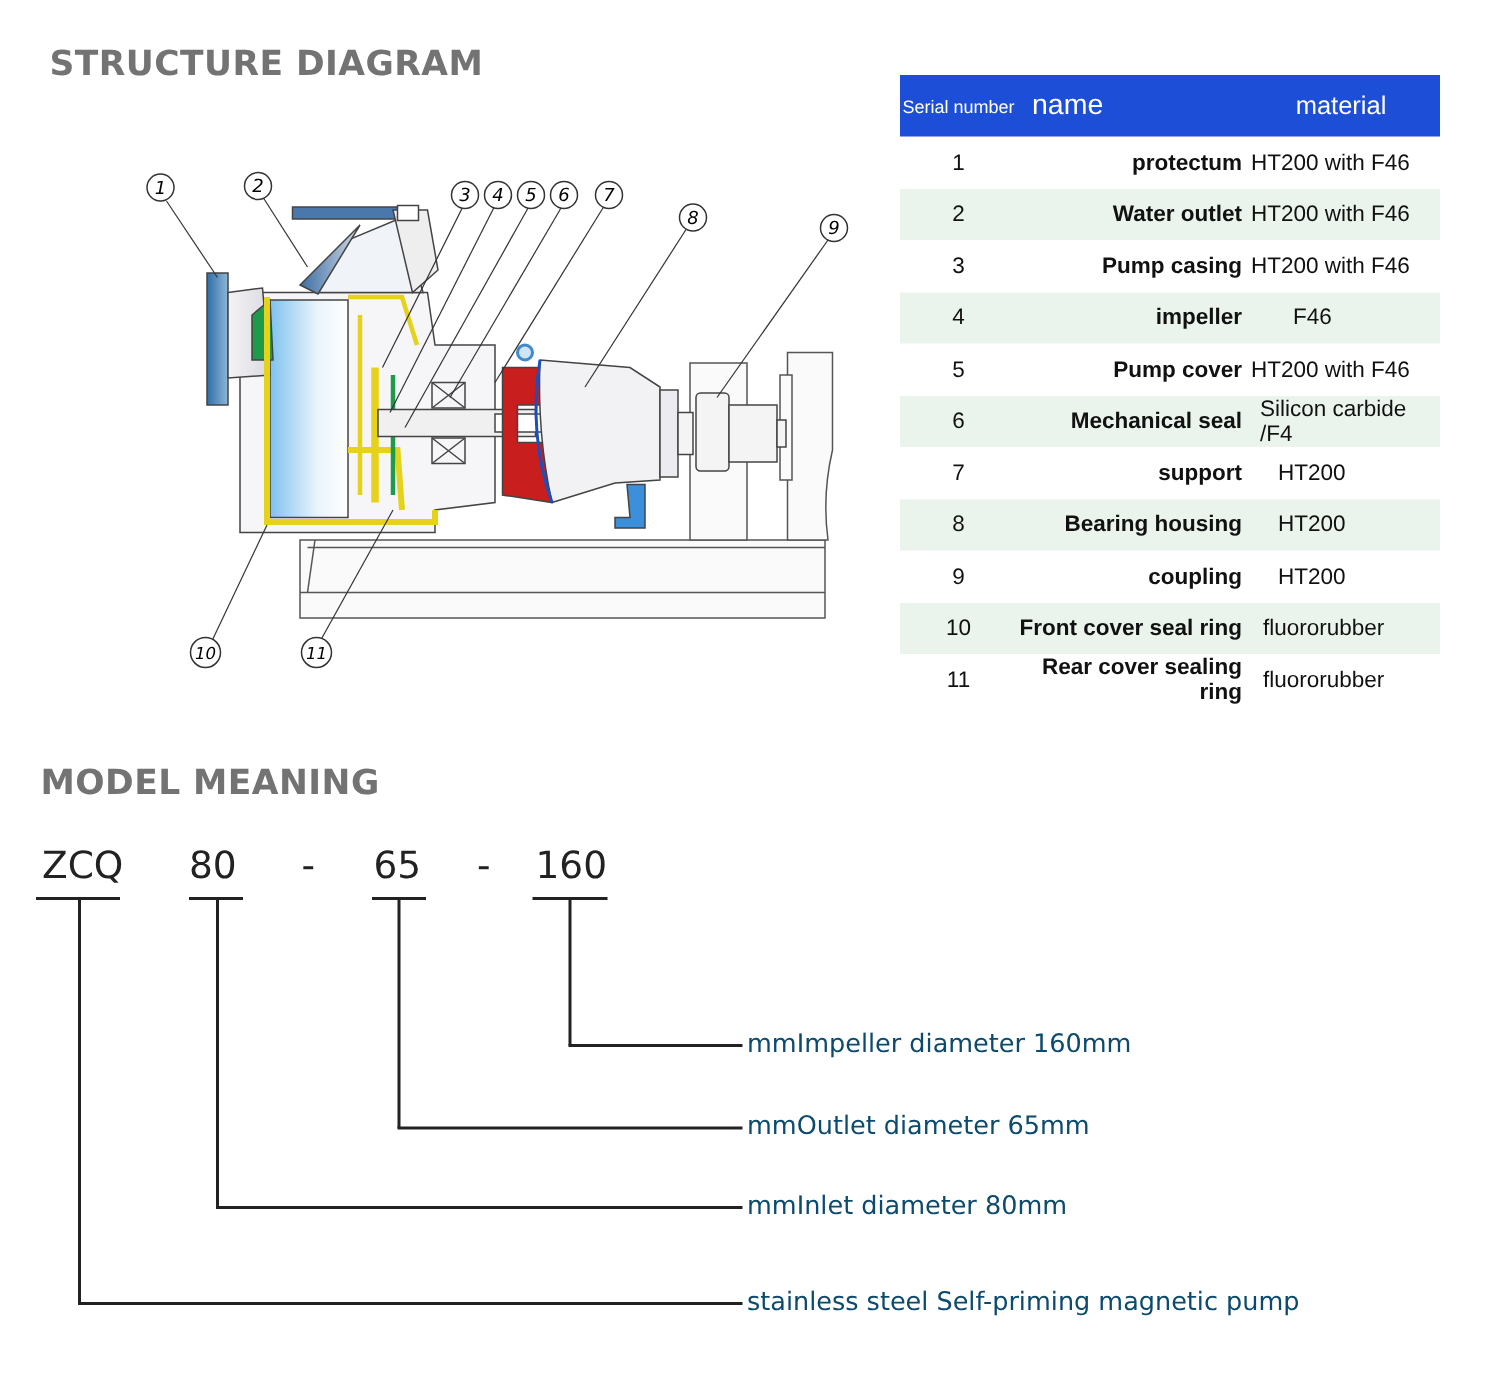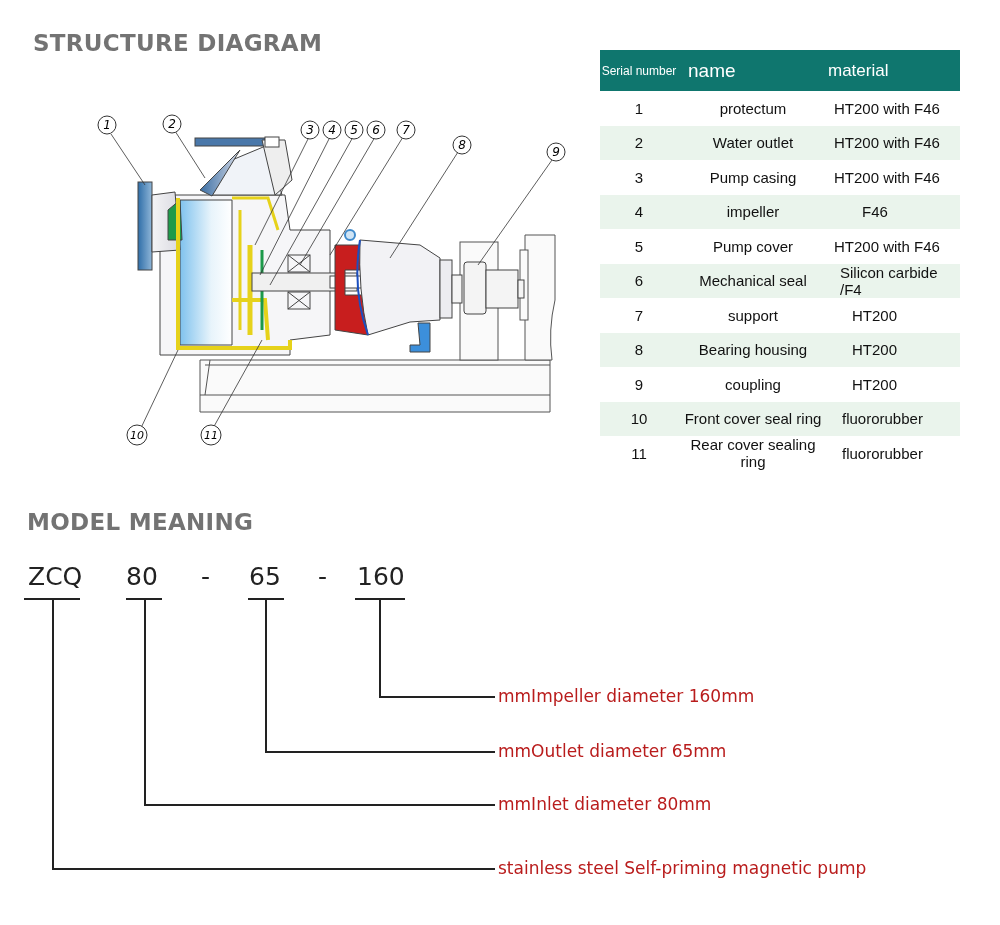--- a/index.html
+++ b/index.html
@@ -8,37 +8,37 @@
   .title { position:absolute; font-family:"DejaVu Sans", sans-serif; font-weight:bold;
            font-size:23px; color:#737373; letter-spacing:0.3px; }
   #t-struct { left:33px; top:30px; }
   #t-model { left:27px; top:509px; }
 
   
   #diagram { position:absolute; left:90px; top:105px; width:500px; height:345px; }
 
   
   #parts-table { position:absolute; left:600px; top:50px; width:360px; border-collapse:collapse; }
-  #parts-table th { background:#0f766e; color:#fff; font-weight:normal; height:41px; padding:0; }
+  #parts-table th { background:#1d4ed8; color:#fff; font-weight:normal; height:41px; padding:0; }
   #parts-table td { height:34.5px; padding:0; font-size:15px; color:#111; }
   #parts-table tr.alt td { background:#eaf4ec; }
   .c-num { width:78px; text-align:center; font-size:15px; }
-  .c-name { width:140px; text-align:center; }
+  .c-name { width:140px; text-align:right;font-weight:bold; }
   .c-mat { text-align:left; padding-left:6px !important; }
   th.c-num { font-size:12px; }
   th.c-name { font-size:19px; text-align:left; padding-left:10px !important; }
-  th.c-mat { font-size:17px; text-align:left; padding-left:0 !important; }
+  th.c-mat { font-size:17px; text-align:center; padding-left:0 !important; }
   td.small { font-size:12.5px; }
   td.tiny { font-size:11.5px; }
   td.large { font-size:16.5px; }
 
   
   .code { position:absolute; top:562px; font-size:25px; color:#222; font-family:"DejaVu Sans", sans-serif; font-weight:normal; }
   .line { position:absolute; background:#222; }
-  .desc { position:absolute; font-size:17px; color:#b91c1c; font-family:"DejaVu Sans", sans-serif; }
+  .desc { position:absolute; font-size:17px; color:#0c4a6e; font-family:"DejaVu Sans", sans-serif; }
 </style>
 </head>
 <body>
 
 <div class="title" id="t-struct">STRUCTURE DIAGRAM</div>
 
 <svg id="diagram" viewBox="90 105 500 345" xmlns="http://www.w3.org/2000/svg">
   <defs>
     <linearGradient id="blueG" x1="0" x2="1" y1="0" y2="0">
       <stop offset="0" stop-color="#7fc2ee"></stop>

